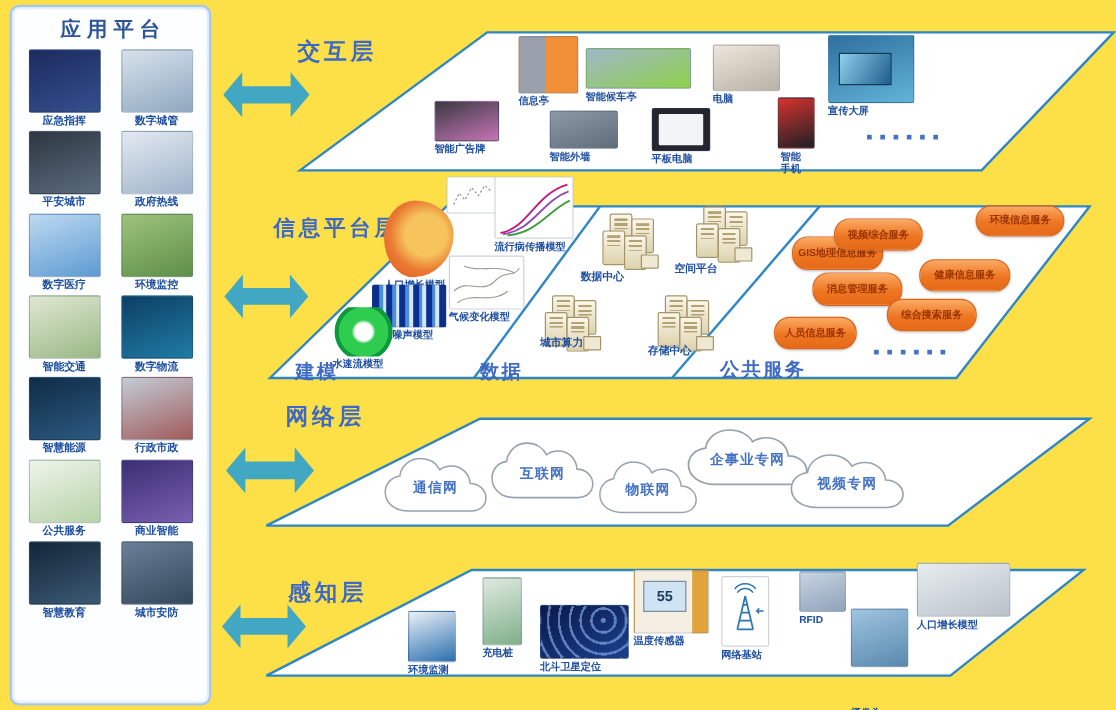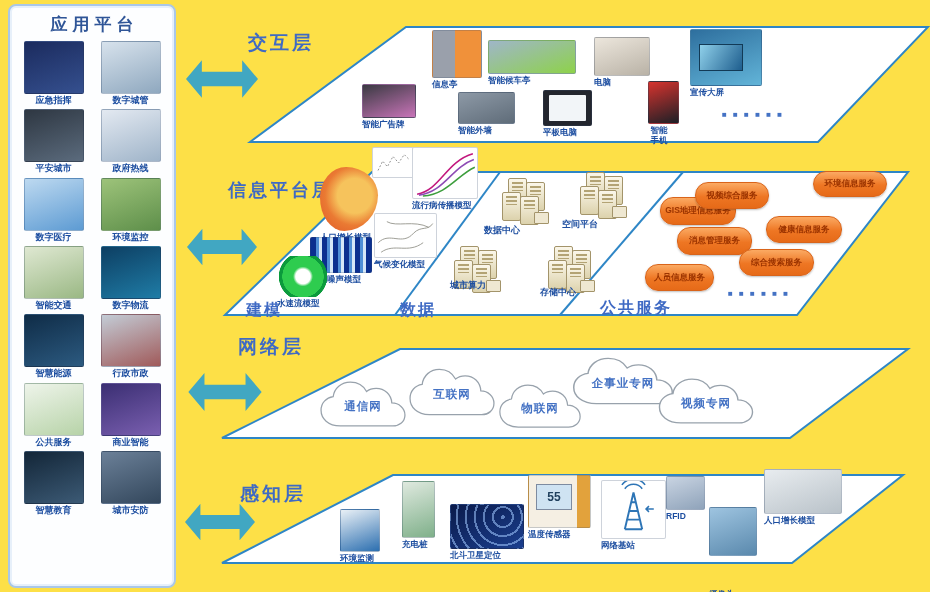--- a/index.html
+++ b/index.html
@@ -253,21 +253,21 @@
     <div class="dev" style="left: 450px; top: 504px; width: 74px;">
       <div class="ph ph-beidou" style="height: 45px; width: 100%; background: linear-gradient(160deg, rgb(10, 26, 74), rgb(27, 63, 143));"></div>
       <div class="cap">北斗卫星定位</div>
     </div>
     <div class="dev" style="left: 528px; top: 475px; width: 63px;">
       <div class="ph ph-temp_sensor" style="height: 53px; width: 100%; background: linear-gradient(160deg, rgb(245, 239, 227), rgb(226, 162, 60));">
         <div class="lcd">55</div>
       </div>
       <div class="cap">温度传感器</div>
     </div>
-    <div class="dev" style="left: 601px; top: 480px; width: 65px;">
+    <div class="dev" style="left: 601px; top: 480px; width: 40px;">
       <div class="ph ph-base_station" style="height: 59px; width: 100%; background: linear-gradient(160deg, rgb(255, 255, 255), rgb(234, 242, 250));">
         <svg viewBox="0 0 52 59">
       <g stroke="#2e75b6" stroke-width="2" fill="none">
         <path d="M26 12 L17 50 M26 12 L35 50 M17 50 L35 50 M19.5 40 L32.5 40 M21.5 31 L30.5 31 M23.5 22 L28.5 22"></path>
         <path d="M17 8 a11 11 0 0 1 18 0 M14 4 a15 15 0 0 1 24 0" stroke-width="1.6"></path>
         <path d="M47 29 L39 29 M42 26 L39 29 L42 32" stroke-width="1.6"></path>
       </g>
         </svg>
       </div>
       <div class="cap">网络基站</div>

